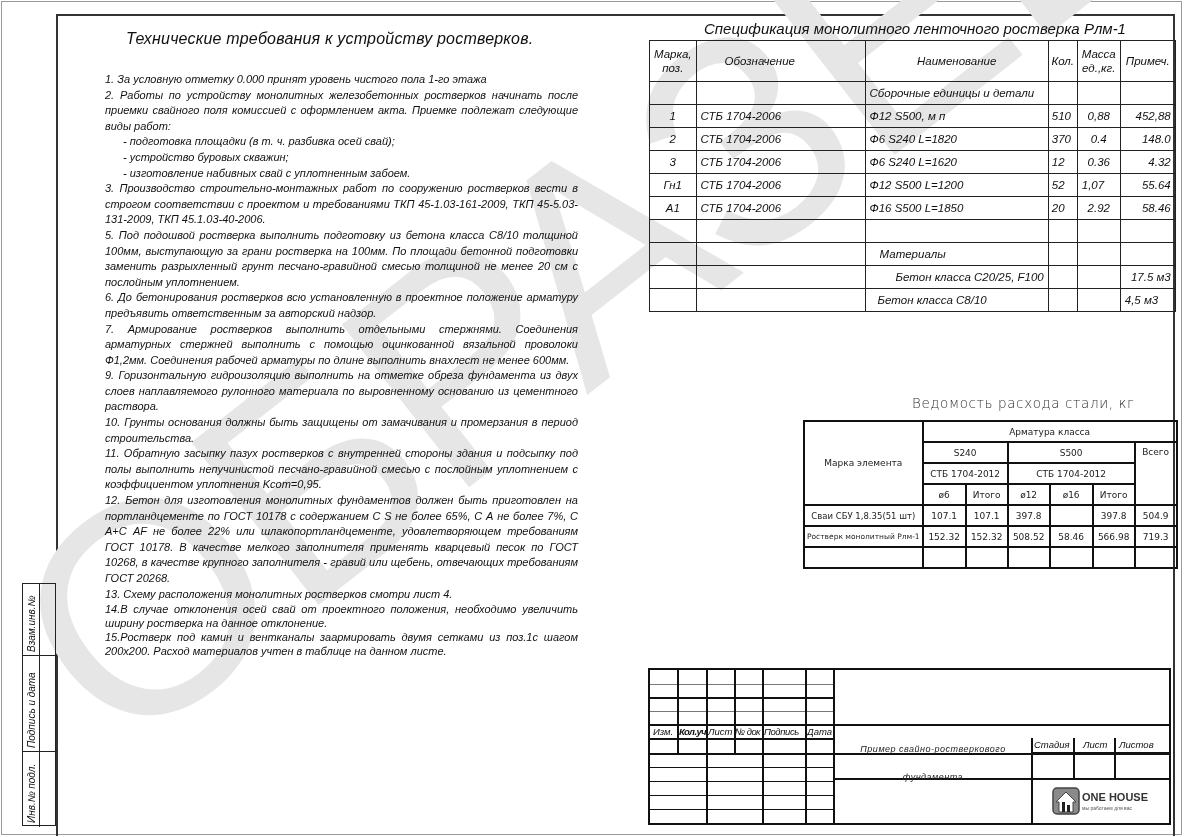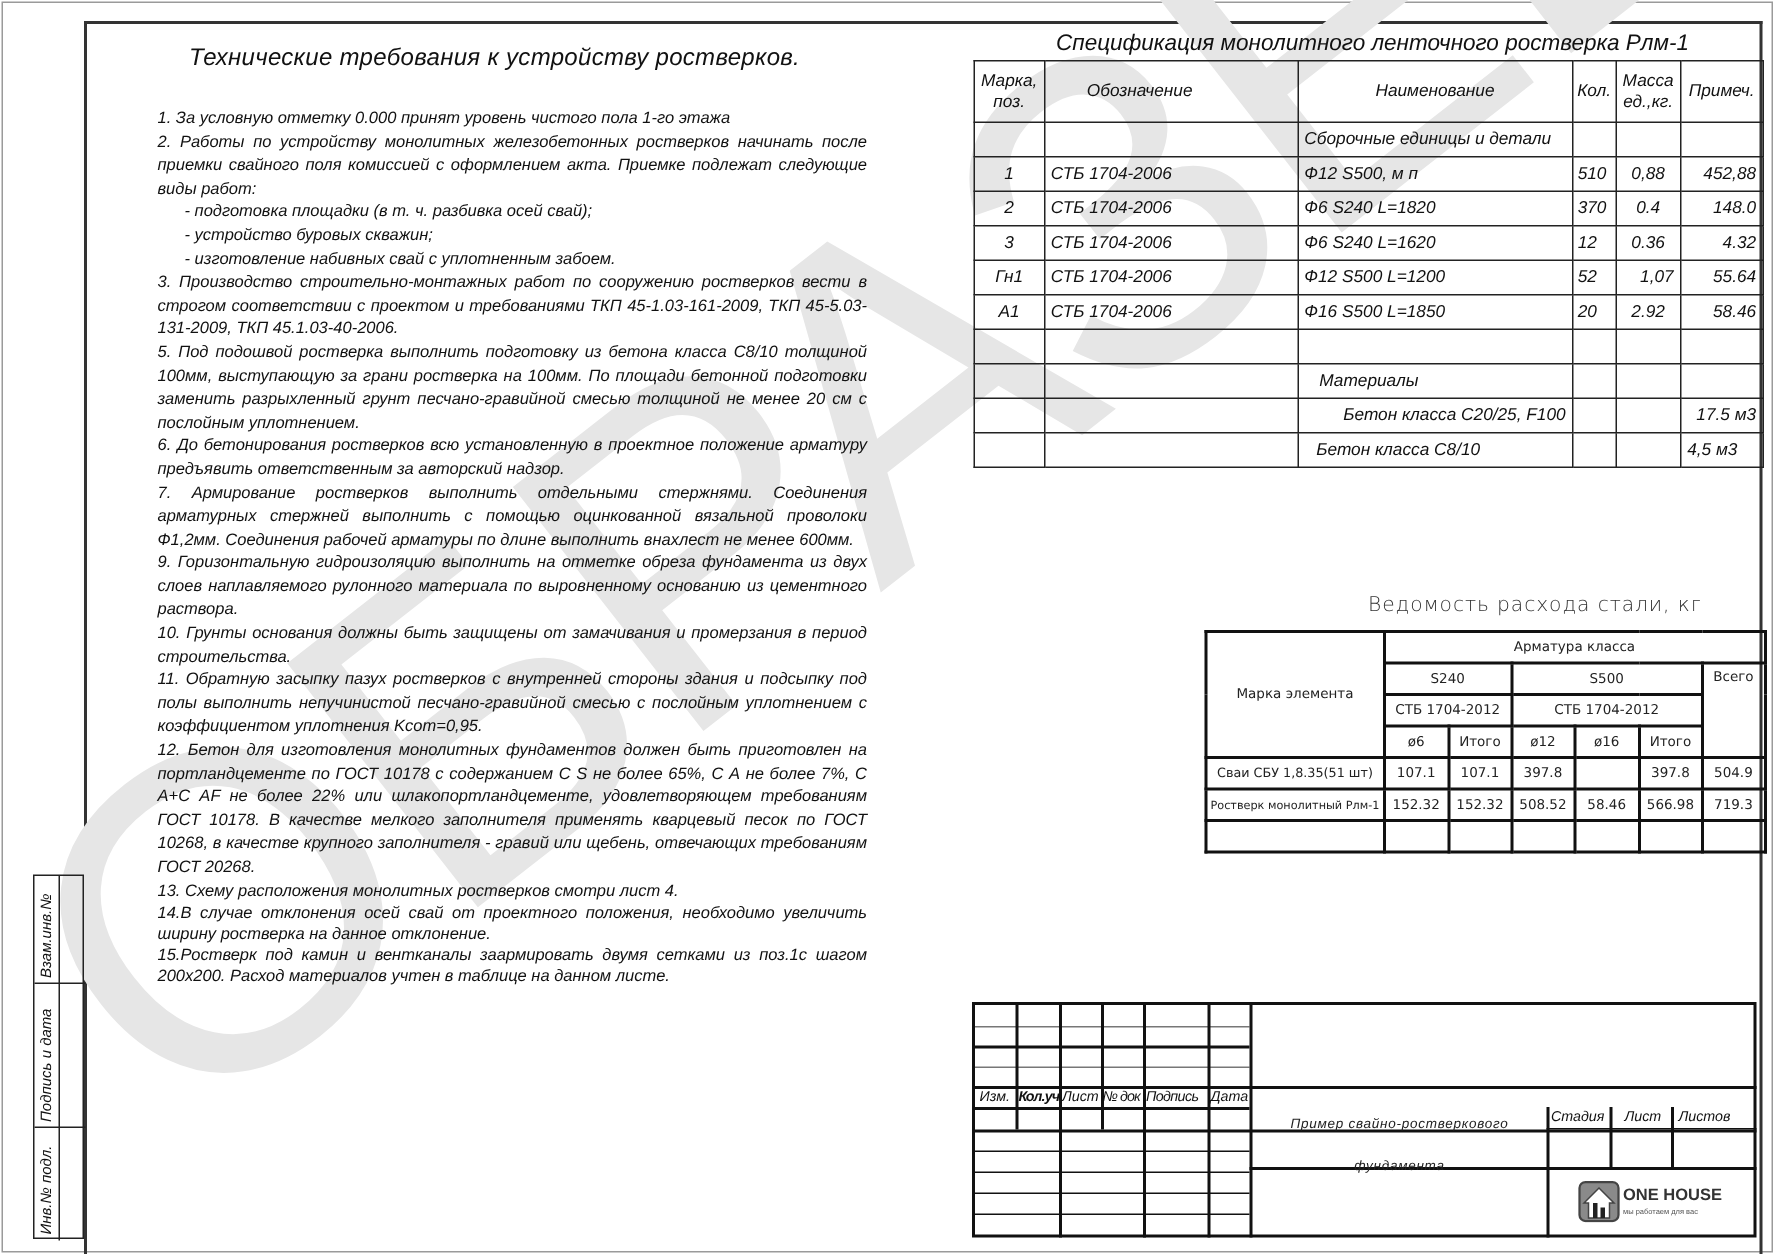--- a/index.html
+++ b/index.html
@@ -131,21 +131,21 @@
         <td>Ф6 S240  L=1620</td>
         <td style="padding: 0px 3px; margin-top: 19px;">12</td>
         <td style="text-align: center;">0.36</td>
         <td class="r">4.32</td>
       </tr>
       <tr>
         <td class="c">Гн1</td>
         <td>СТБ 1704-2006</td>
         <td>Ф12 S500  L=1200</td>
         <td style="padding: 0px 3px;">52</td>
-        <td style="text-align: right;">1,07</td>
+        <td style="text-align: left;">1,07</td>
         <td class="r">55.64</td>
       </tr>
       <tr>
         <td class="c">А1</td>
         <td>СТБ 1704-2006</td>
         <td>Ф16 S500  L=1850</td>
         <td style="padding: 0px 3px;">20</td>
         <td style="text-align: center; margin-left: 26px;">2.92</td>
         <td class="r">58.46</td>
       </tr>

